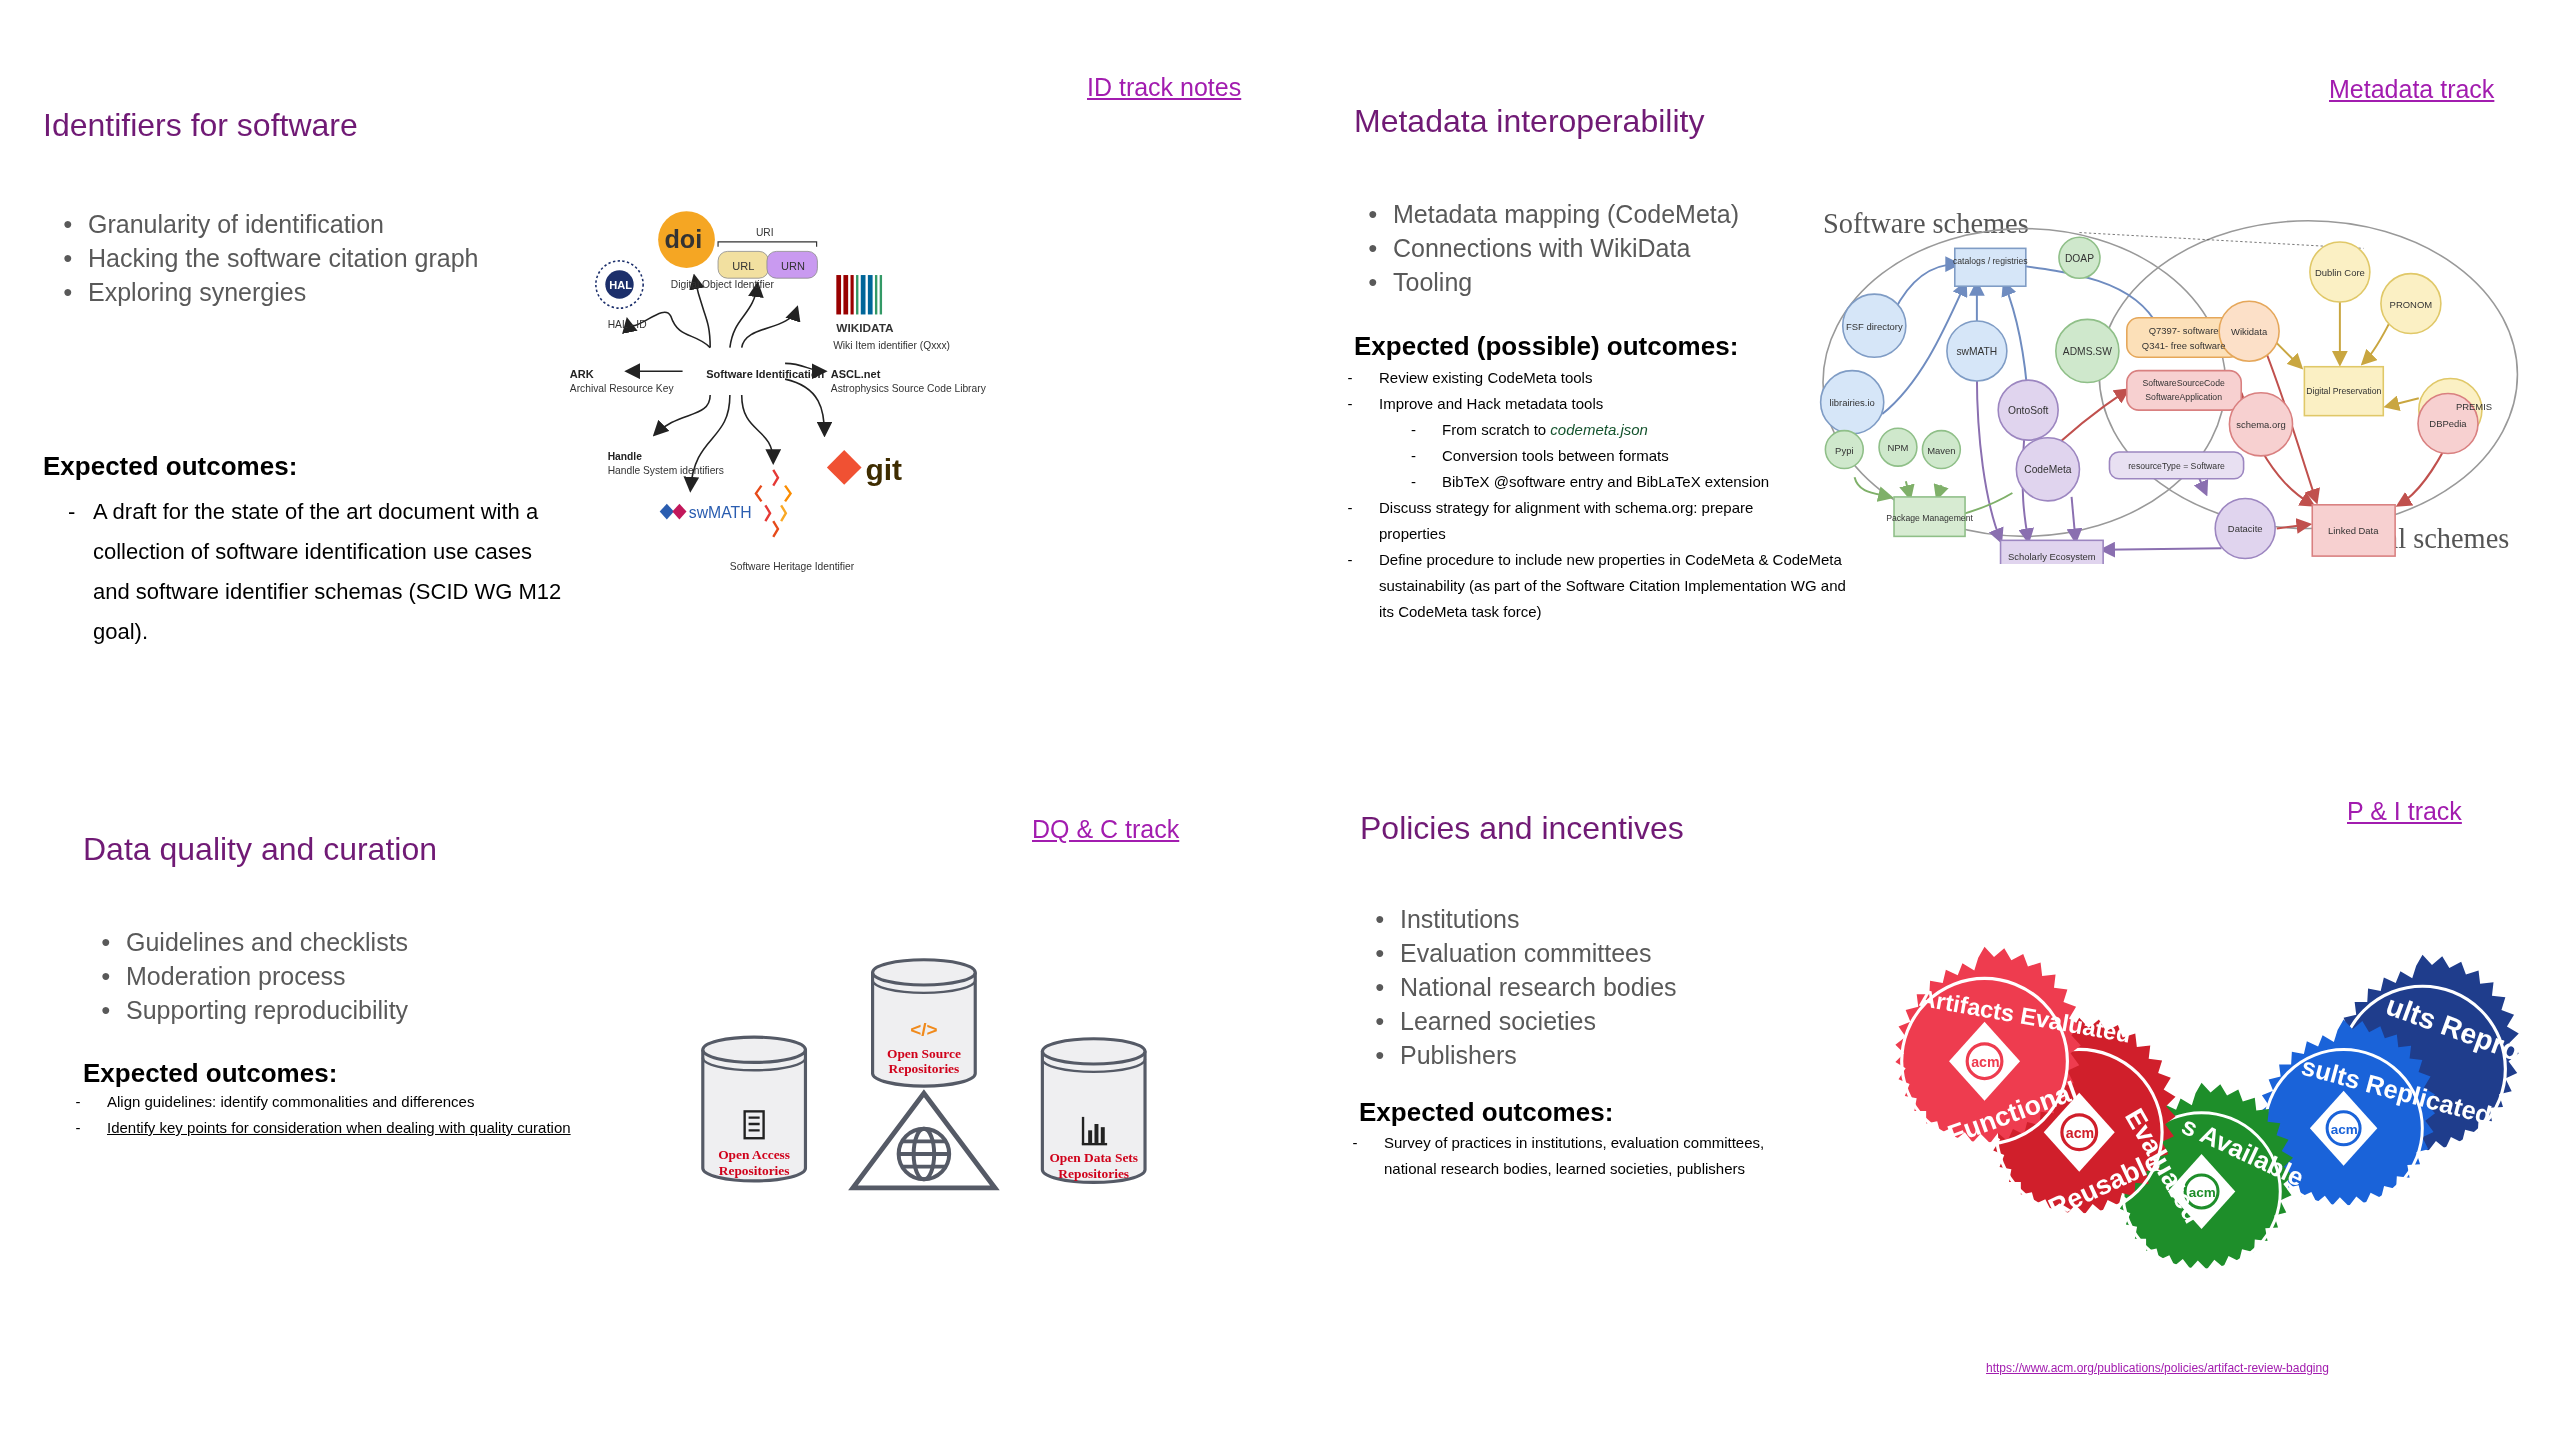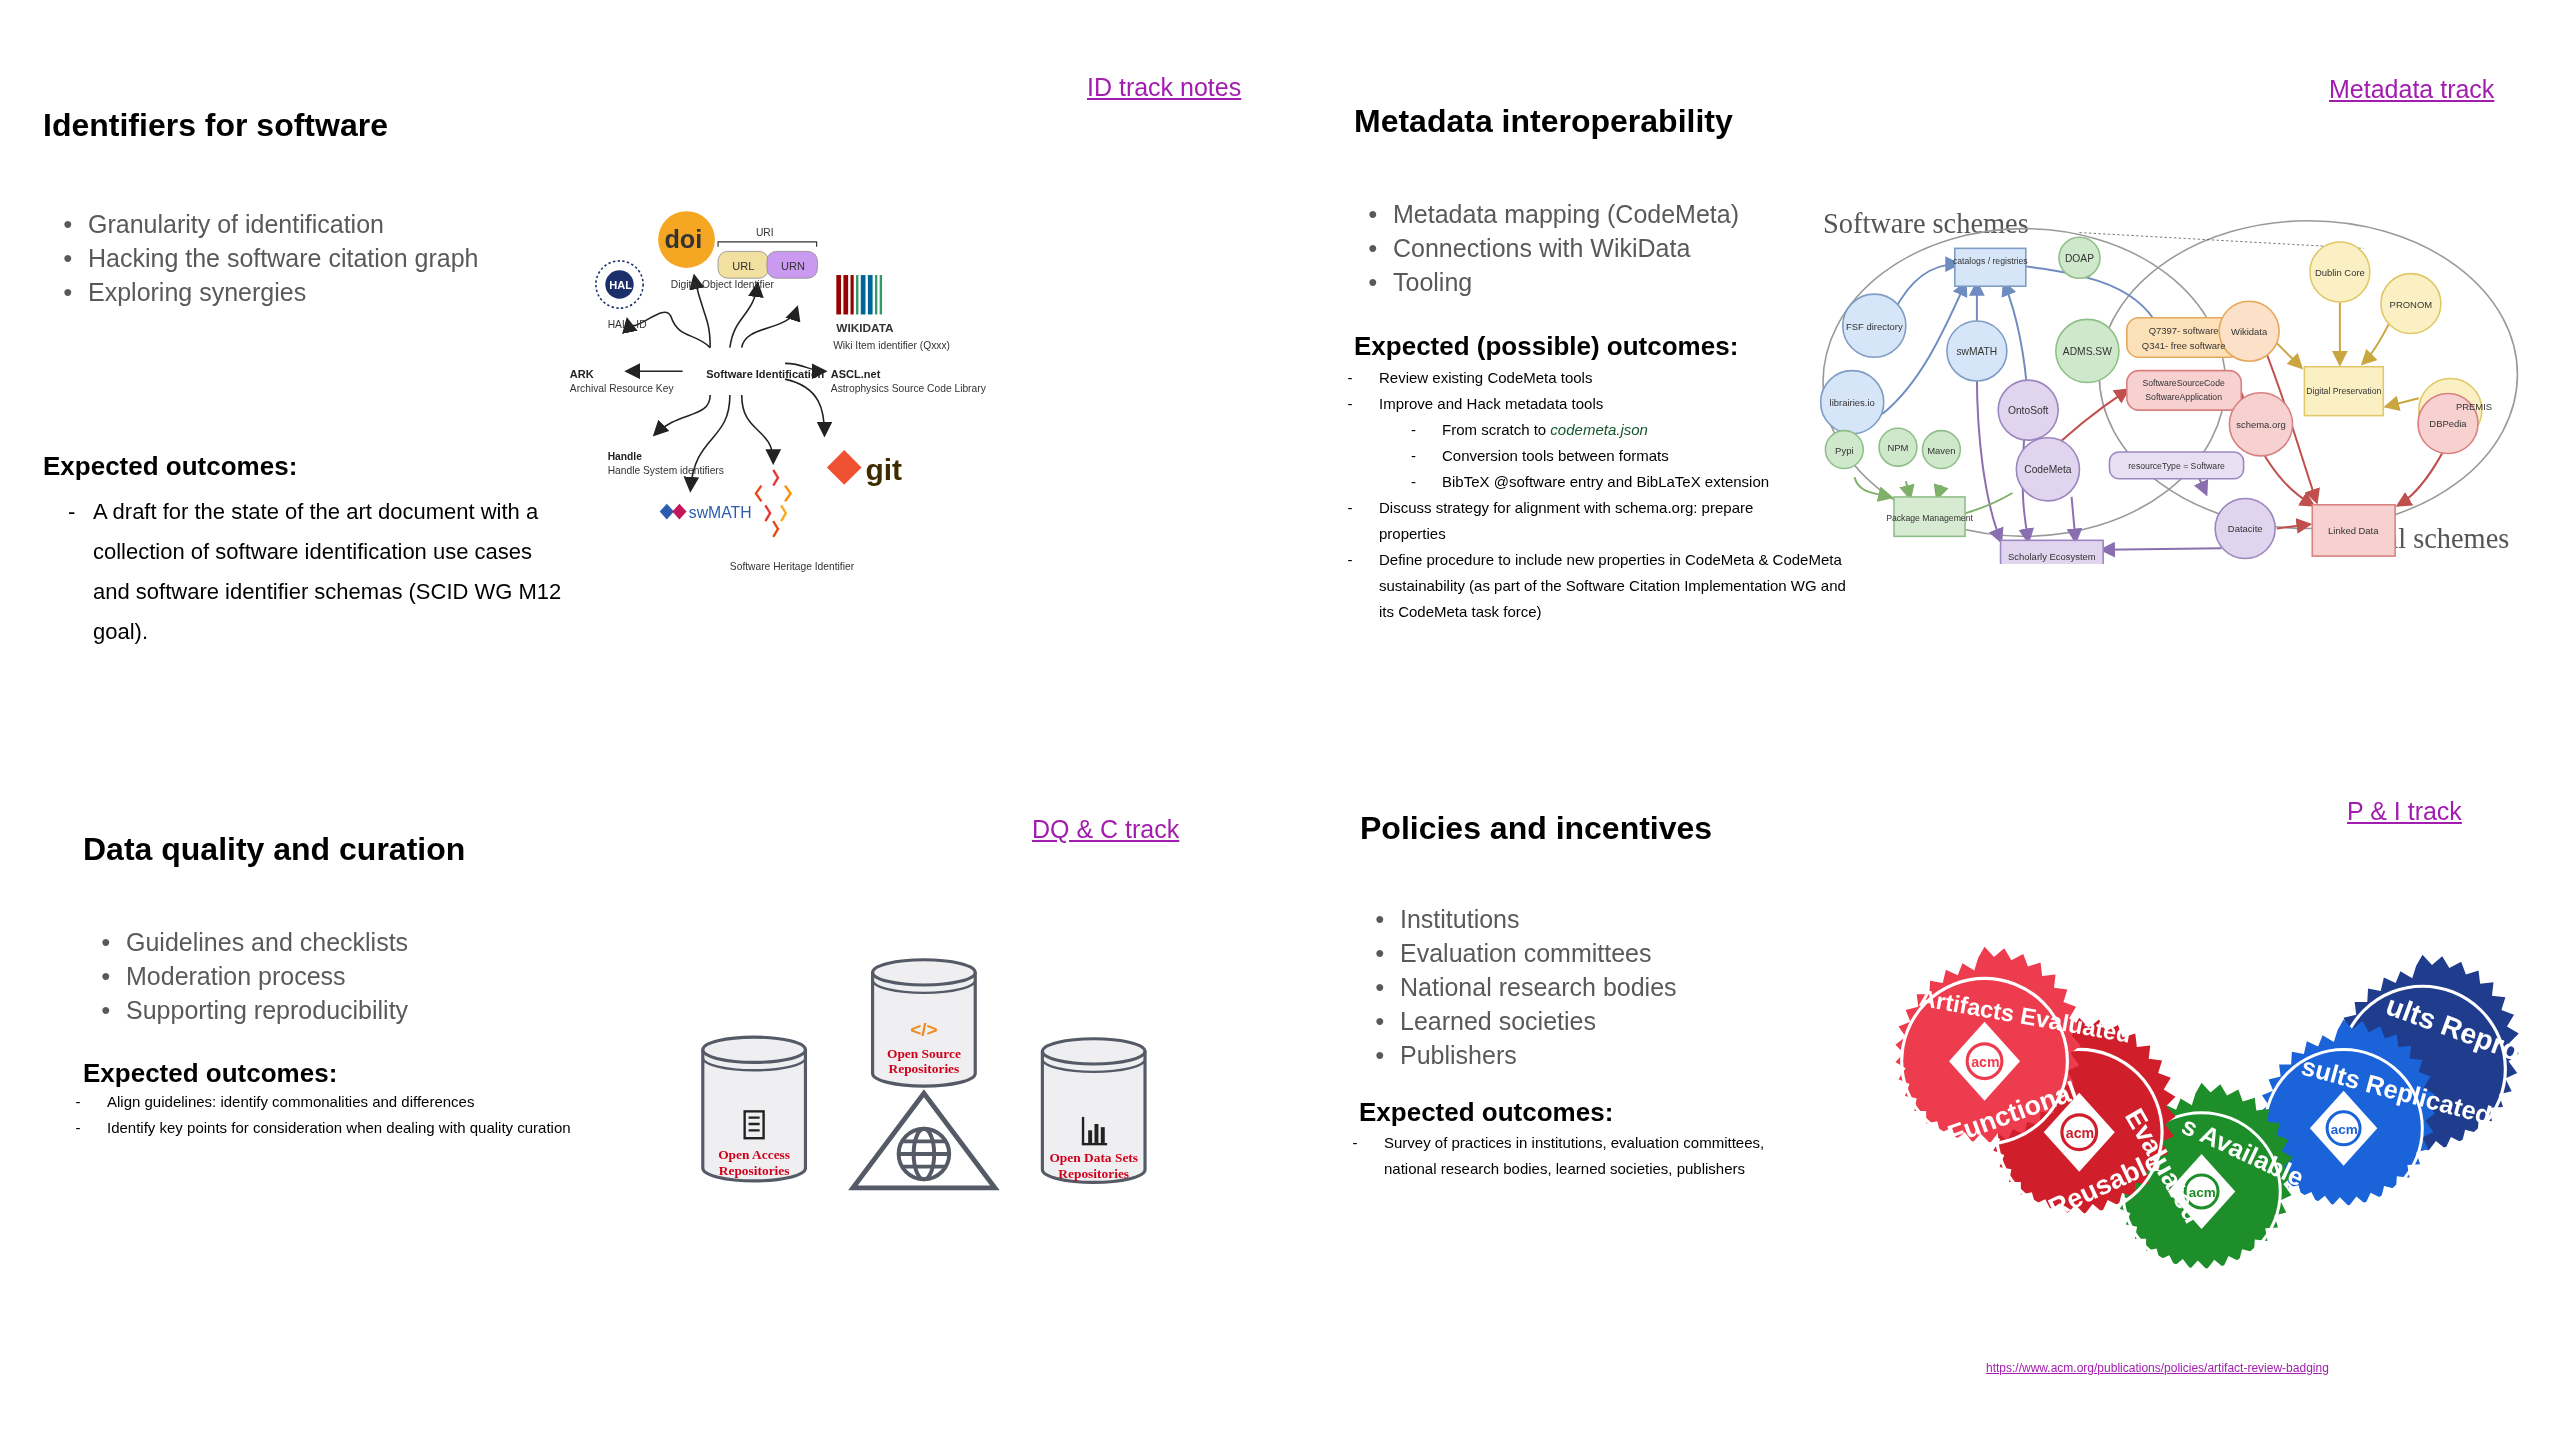--- a/index.html
+++ b/index.html
@@ -1,18 +1,18 @@
 <!DOCTYPE html>
 <html style="font-size:12.6px"><head>
 <meta charset="utf-8">
 <style>
   html, body { margin:0; padding:0; background:#ffffff; }
   body { width:2576px; height:1431px; position:relative; overflow:hidden; font-family:"Liberation Sans", sans-serif; color:#000; }
   .abs { position:absolute; }
-  .title { font-size:32px; font-weight:bold; color:#000000; white-space:nowrap; }
+  .title { font-size:32px; font-weight:normal; color:#701a75; white-space:nowrap; }
   .link { font-size:25px; color:#a21caf; text-decoration:underline; white-space:nowrap; cursor:pointer; }
   .bul { list-style:none; margin:0; padding:0; }
   .bul li { position:relative; font-size:25px; color:#595959; line-height:34px; padding-left:66px; }
   .bul li::before { content:"\25CF"; position:absolute; left:41px; top:0; font-size:16px; color:#595959; }
   .bul li .txt { display:inline-block; }
   .eo { font-size:26px; font-weight:bold; color:#000; white-space:nowrap;text-align:right; }
   .dl { list-style:none; margin:0; padding:0; }
   .dl li { position:relative; font-size:15px; line-height:26px; padding-left:44px; color:#000; }
   .dl li::before { content:"-"; position:absolute; left:12.6px; top:0; }
   .dl li.sub { padding-left:107px; }
@@ -247,21 +247,21 @@
 <div class="abs title" style="left:83px;top:831px;">Data quality and curation</div>
 <div class="abs link" style="left:1032px;top:815px;">DQ &amp; C track</div>
 <ul class="abs bul" style="left:60px;top:925px;width:489px;">
   <li><span class="txt">Guidelines and checklists</span></li>
   <li><span class="txt"> Moderation process</span></li>
   <li><span class="txt"> Supporting reproducibility</span></li>
 </ul>
 <div class="abs eo" style="left:83px;top:1058px;">Expected outcomes:</div>
 <ul class="abs dl" style="left:63px;top:1089px;width:568px;">
   <li style="width:442px;">Align guidelines: identify commonalities and differences</li>
-  <li style="width:521px;">Identify key points for consideration when dealing with quality curation</li>
+  <li style="width:521px;text-decoration:underline;">Identify key points for consideration when dealing with quality curation</li>
 </ul>
 
 <svg class="abs" style="left:687px;top:955px;" width="537" height="308" viewBox="0 0 680 390">
   <path d="M300,175 L210,295 L390,295 z" fill="none" stroke="#555a66" stroke-width="6"></path>
   <g fill="none" stroke="#555a66" stroke-width="5">
     <circle cx="300" cy="252" r="32"></circle>
       <ellipse cx="300" cy="252" rx="13" ry="32"></ellipse>
       <path d="M268,252 L332,252 M272,236 L328,236 M272,268 L328,268"></path>
   </g>
 

